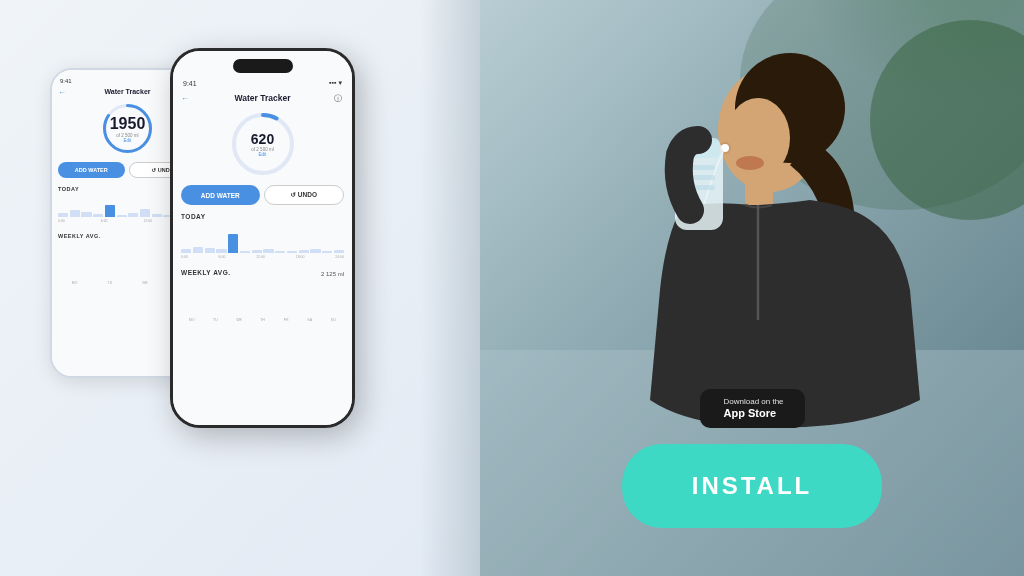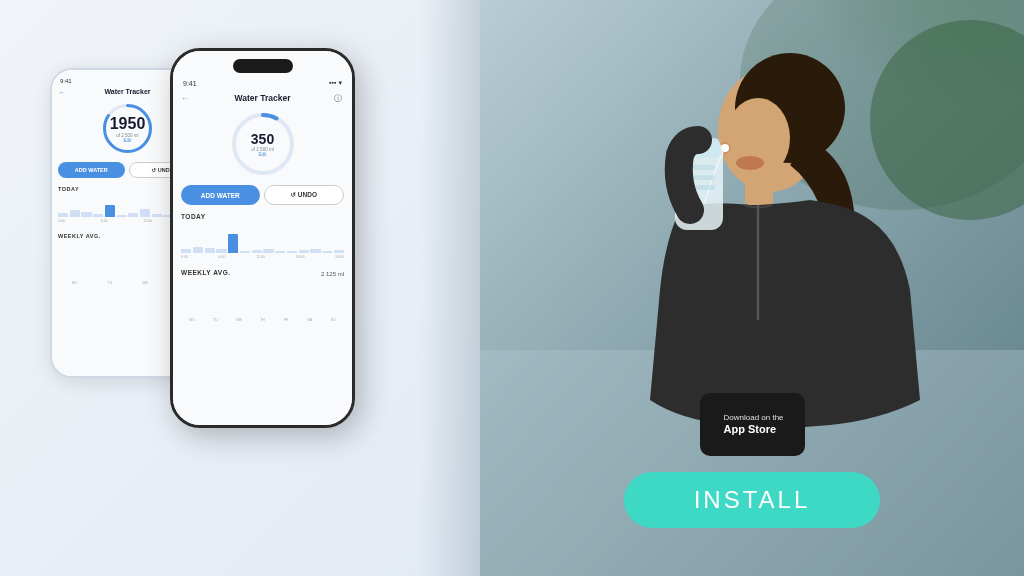--- a/index.html
+++ b/index.html
@@ -403,21 +403,21 @@
       margin-bottom: 16px;
     }
 
     .store-btn {
       display: flex;
       align-items: center;
       gap: 8px;
       background: #1a1a1a;
       color: white;
       border-radius: 10px;
-      padding: 20px 16px;
+      padding: 8px 16px;
       cursor: pointer;
       min-width: 105px;
       text-decoration: none;
     }
 
     .store-btn-icon {
       font-size: 24px;
       line-height: 1;
     }
 
@@ -439,23 +439,23 @@
     }
 
     
     .install-btn {
       position: relative;
       z-index: 10;
       background: #3dd9c5;
       color: white;
       border: none;
       border-radius: 40px;
-      padding: 14px 70px;
+      padding: 28px 70px;
       font-size: 24px;
-      font-weight: 400;
+      font-weight: 700;
       letter-spacing: 3px;
       cursor: pointer;
       text-transform: uppercase;
     }
 
     
     .left-panel::after {
       content: '';
       position: absolute;
       right: 0;
@@ -567,21 +567,21 @@
             <span class="info-icon">ⓘ</span>
           </div>
 
           <div class="circle-progress-container">
             <div class="circle-progress">
               <svg viewBox="0 0 70 70">
                 <circle cx="35" cy="35" r="29" fill="none" stroke="#e0e8f5" stroke-width="4"></circle>
                 <circle cx="35" cy="35" r="29" fill="none" stroke="#4a90e2" stroke-width="4" stroke-dasharray="182.2 182.2" stroke-dashoffset="168" stroke-linecap="round"></circle>
               </svg>
               <div class="circle-progress-value">
-                <span class="number">350</span>
+                <span class="number">620</span>
                 <span class="sub">of 2 500 ml</span>
                 <span class="edit">Edit</span>
               </div>
             </div>
           </div>
 
           <div class="buttons-row">
             <button class="btn-add-water">ADD WATER</button>
             <button class="btn-undo">
               <span>↺</span>

